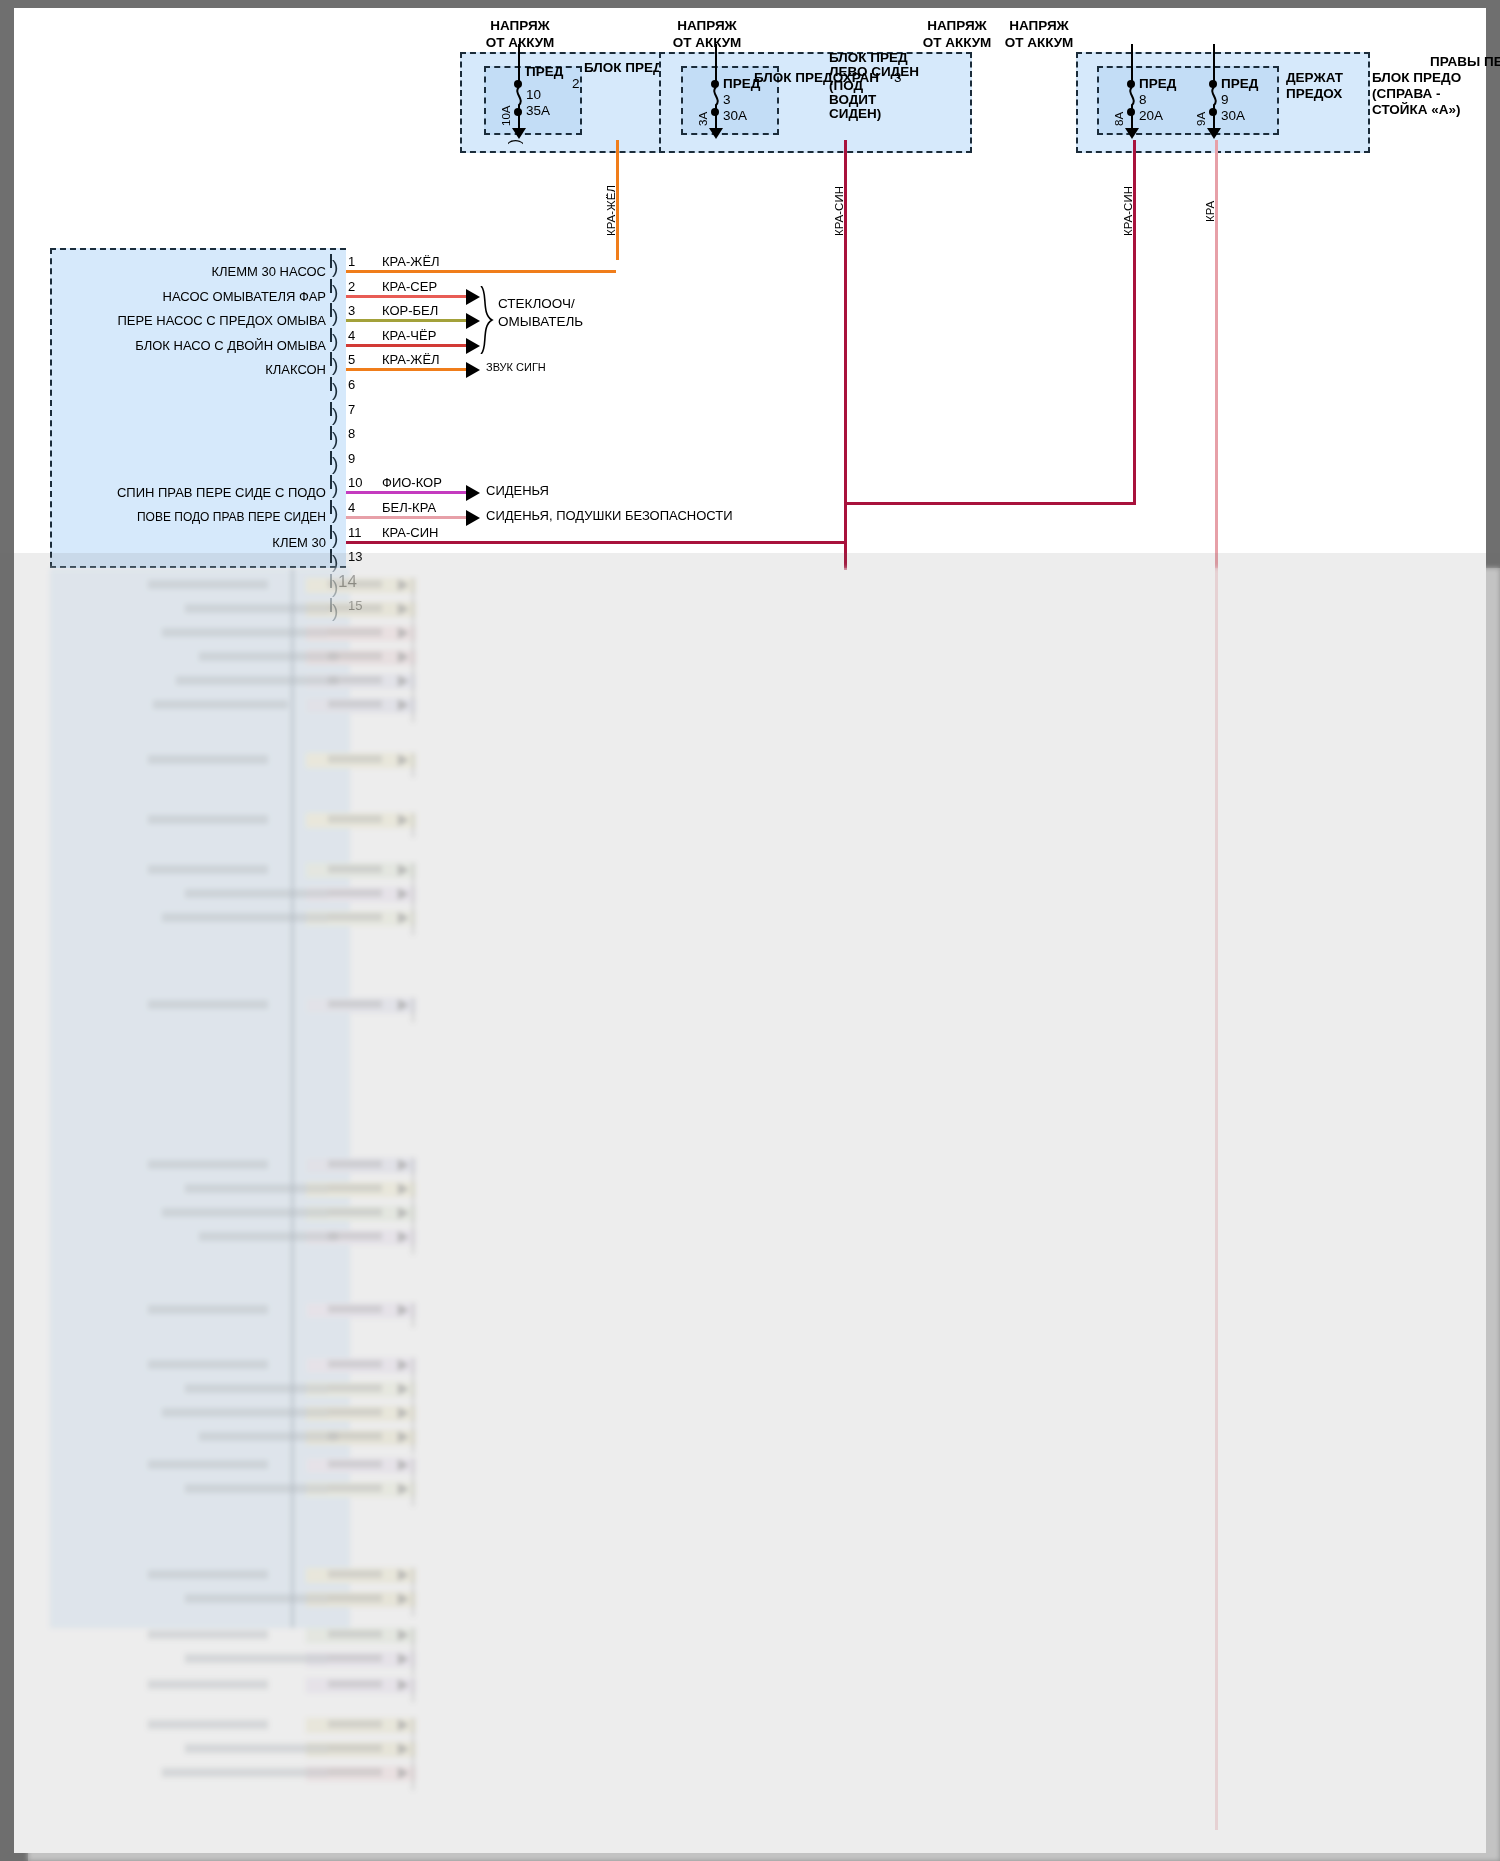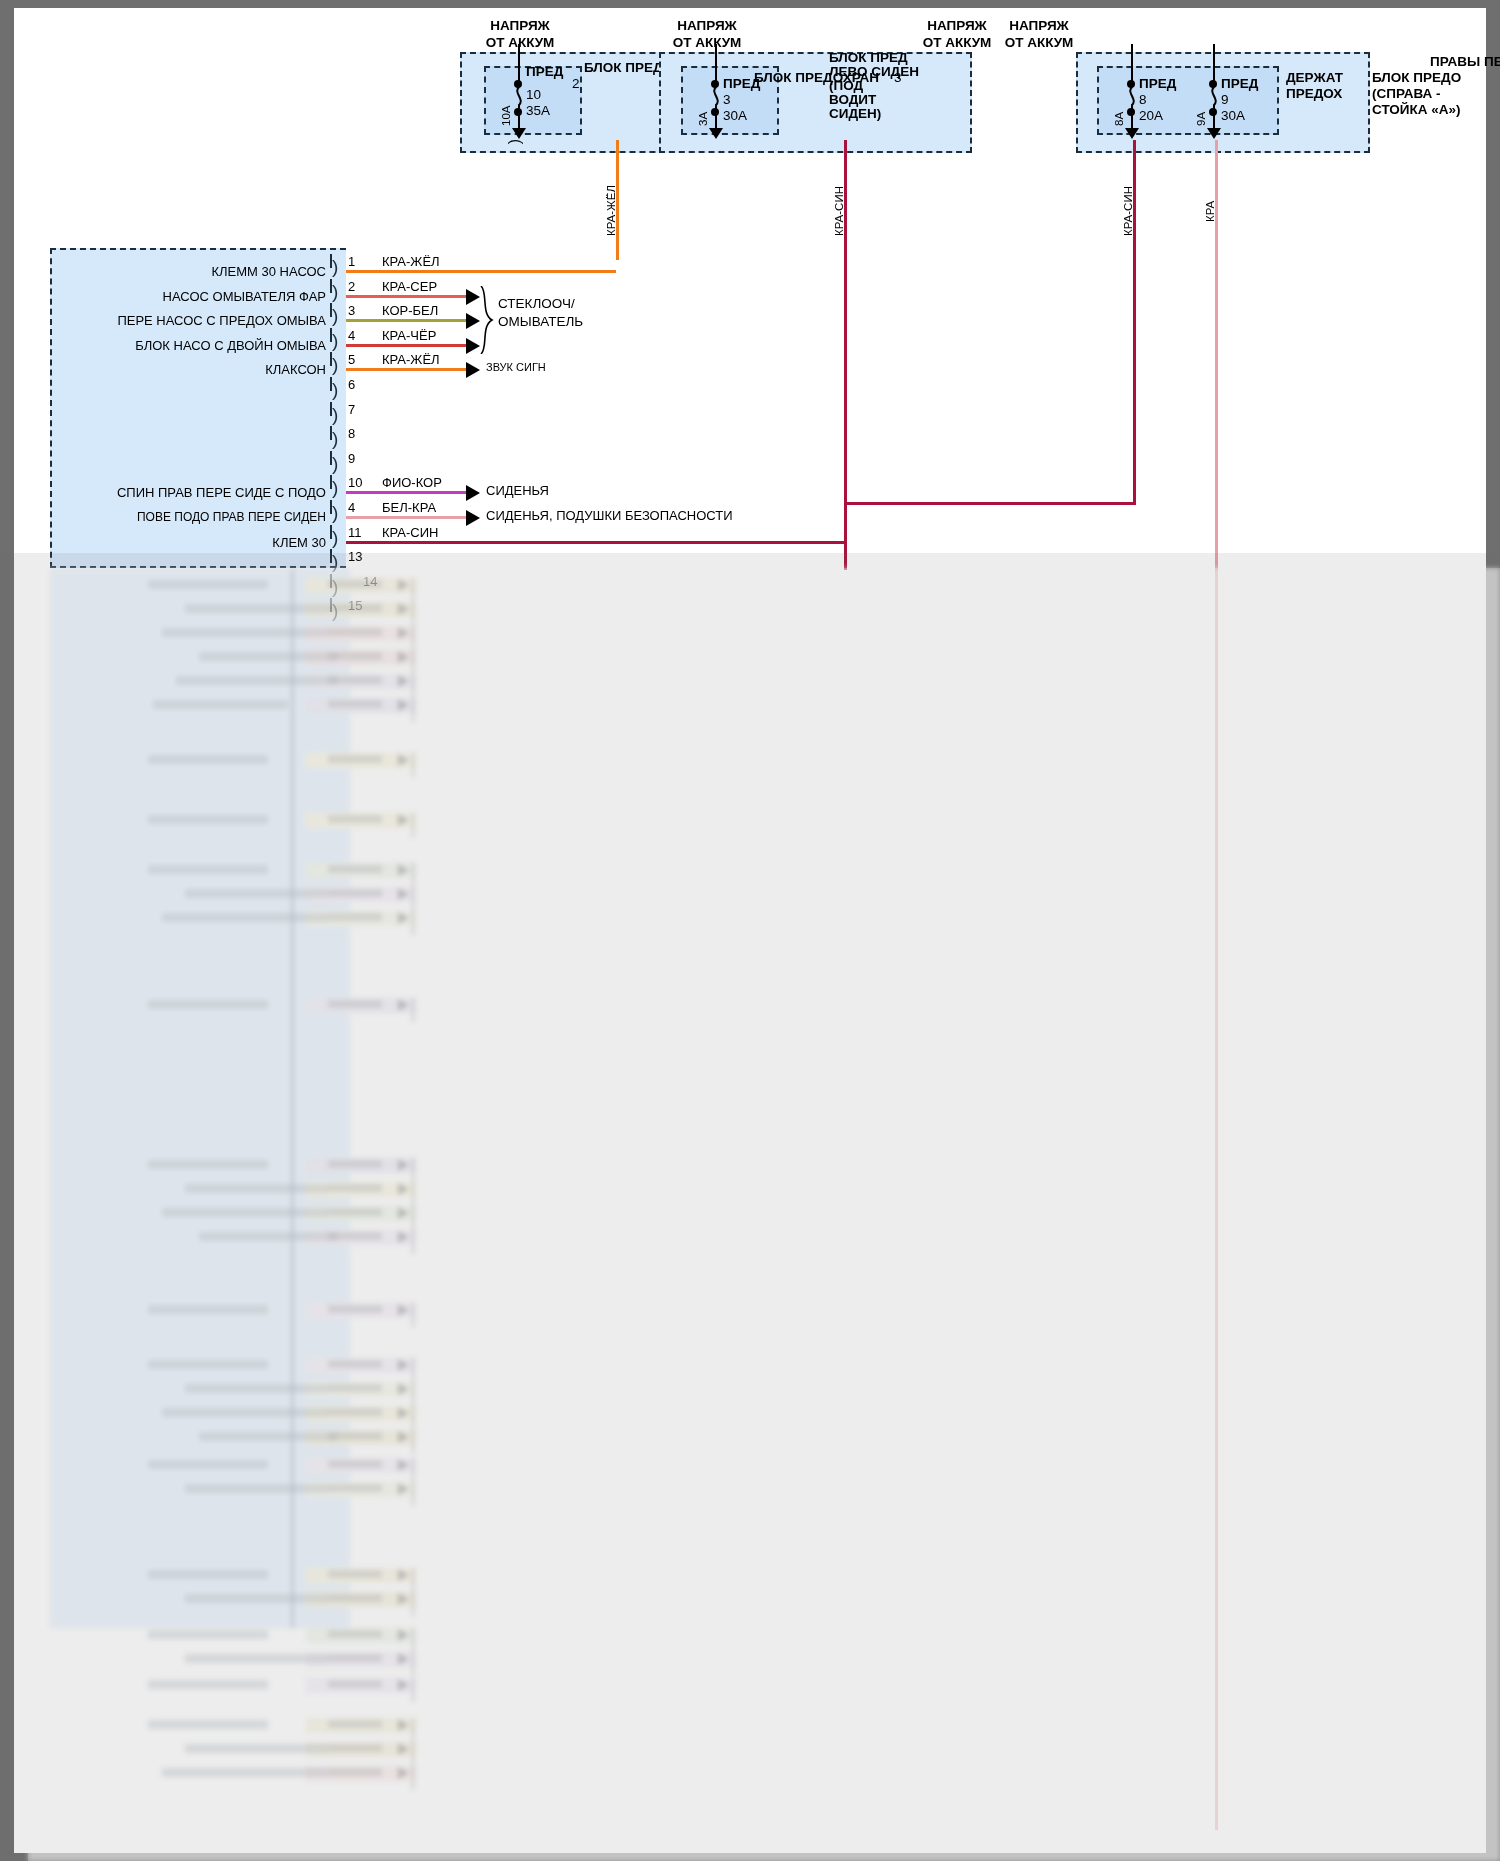--- a/index.html
+++ b/index.html
@@ -238,21 +238,21 @@
         <div style="position: absolute; left: 316px; top: 516.6px; width: 2px; height: 14px; background: rgb(27, 44, 58);"></div>
         <div class="t" style="left: 334px; top: 516.6px; font-size: 13px;">11</div>
         <div class="t r" style="left: 40px; top: 526.6px; width: 272px; font-size: 13px;">КЛЕМ 30</div>
         <div class="t" style="left: 368px; top: 516.6px; font-size: 13px;">КРА-СИН</div>
         <div style="position: absolute; left: 332px; top: 532.6px; width: 498px; height: 3px; background: rgb(168, 18, 60);"></div>
         <div class="pin" style="left: 318px; top: 543.2px; font-size: 19px; color: rgb(27, 44, 58);">)</div>
         <div style="position: absolute; left: 316px; top: 541.2px; width: 2px; height: 14px; background: rgb(27, 44, 58);"></div>
         <div class="t" style="left: 334px; top: 541.2px; font-size: 13px;">13</div>
         <div class="pin" style="left: 318px; top: 567.8px; font-size: 19px; color: rgb(27, 44, 58);">)</div>
         <div style="position: absolute; left: 316px; top: 565.8px; width: 2px; height: 14px; background: rgb(27, 44, 58);"></div>
-        <div class="t" style="left: 349px; top: 565.8px; font-size: 13px;">14</div>
+        <div class="t" style="left: 324px; top: 565.8px; font-size: 17px;">14</div>
         <div class="pin" style="left: 318px; top: 592.4px; font-size: 19px; color: rgb(27, 44, 58);">)</div>
         <div style="position: absolute; left: 316px; top: 590.4px; width: 2px; height: 14px; background: rgb(27, 44, 58);"></div>
         <div class="t" style="left: 334px; top: 590.4px; font-size: 13px;">15</div>
       </div>
 
     <svg style="position:absolute;left:464px;top:278px;width:18px;height:68px;" viewBox="0 0 18 68">
       <path d="M3 0 C 10 6, 3 28, 14 34 C 3 40, 10 62, 3 68" stroke="#000" stroke-width="1.6" fill="none"></path>
     </svg>
     <div class="t" style="left:484px;top:288px;">СТЕКЛООЧ/</div>
     <div class="t" style="left:484px;top:306px;">ОМЫВАТЕЛЬ</div>

